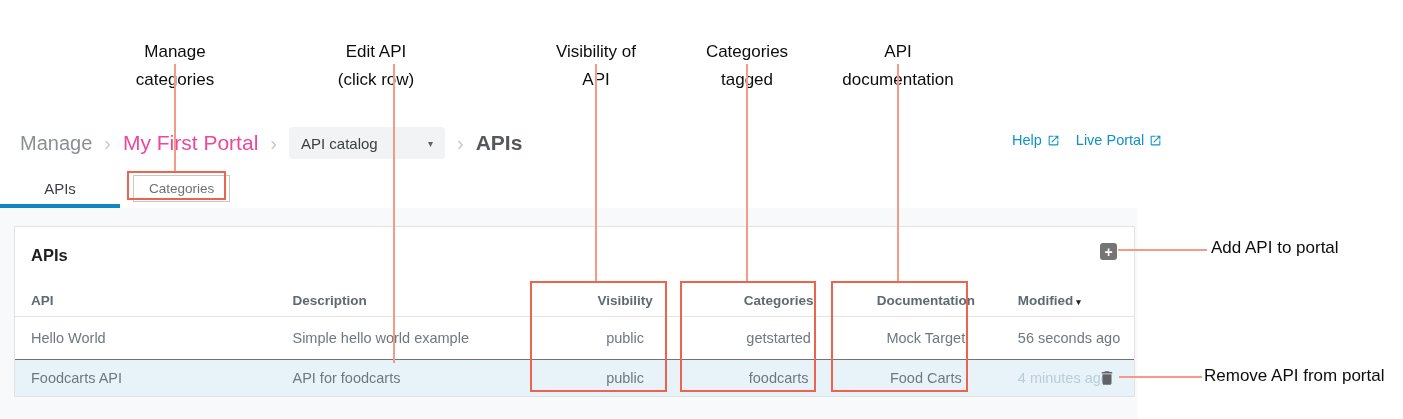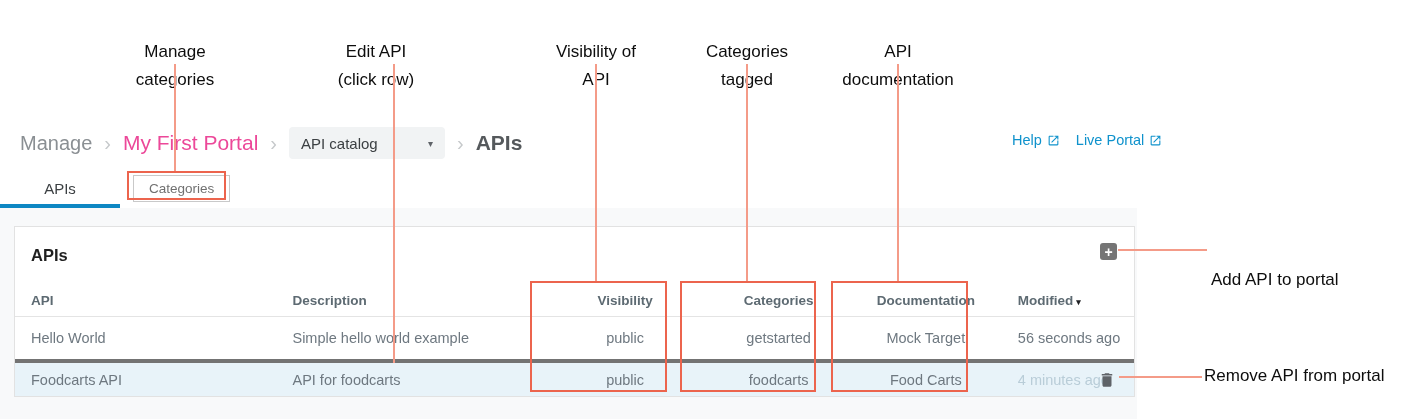--- a/index.html
+++ b/index.html
@@ -26,21 +26,21 @@
   .tab-categories { position:absolute; left:133px; top:175px; height:27px; padding:0 15px; display:flex; align-items:center; background:#ffffff; border:1px solid #c9c9c9; font-size:13.5px; color:#707070; cursor:pointer; }
 
   .panel { position:absolute; left:14px; top:226px; width:1121px; height:171px; background:#fff; border:1px solid #e2e2e2; }
   .panel-title { position:absolute; left:16px; top:19px; font-size:16.5px; font-weight:700; color:#1f1f1f; }
   .add-btn { position:absolute; left:1085px; top:16px; width:17px; height:17px; background:#757575; border-radius:3px; color:#fff; display:flex; align-items:center; justify-content:center; font-size:14px; font-weight:700; line-height:1; cursor:pointer; }
 
   .tbl { position:absolute; left:0; top:58px; width:1119px; }
   .trow { display:flex; align-items:center; position:relative; }
   .thead { height:32px; font-size:13.5px; font-weight:700; color:#5d6a72; border-bottom:1px solid #e4e4e4; }
   .drow { height:42px; font-size:14.5px; color:#6e7880; cursor:pointer; }
-  .drow.selected { background:#e8f3f9; border-top:4px solid #737373; height:37px; }
+  .drow.selected { background:#e8f3f9; border-top:1px solid #737373; height:37px; }
   .c1 { width:286px; padding-left:16px; }
   .c2 { width:267px; }
   .c3 { width:153px; text-align:center; }
   .s1 { width:14px; } .s2 { width:16px; } .s3 { width:27px; }
   .c4 { width:136px; text-align:center; }
   .c5 { width:136px; text-align:center; }
   .c6 { width:120px; }
   .muted-time { color:#b9cdd8; }
   .sort-caret { font-size:9px; color:#202124; margin-left:3px; }
   .trash { position:absolute; right:18px; top:50%; transform:translateY(-50%); width:18px; height:18px; cursor:pointer; }
@@ -162,16 +162,16 @@
   <div class="ann vline" style="left:897px; top:64px; height:218px;"></div>
 
   <div class="ann rbox" style="left:127px; top:171px; width:99px; height:29px;"></div>
   <div class="ann rbox" style="left:530px; top:281px; width:137px; height:111px;"></div>
   <div class="ann rbox" style="left:680px; top:281px; width:136px; height:111px;"></div>
   <div class="ann rbox" style="left:831px; top:281px; width:137px; height:111px;"></div>
 
   <div class="ann hline" style="left:1118px; top:249px; width:89px;"></div>
   <div class="ann hline" style="left:1119px; top:376px; width:83px;"></div>
 
-  <div class="ann ann-side" style="left:1211px; top:238px;margin-top:32px;">Add API to portal</div>
+  <div class="ann ann-side" style="left:1211px; top:238px;">Add API to portal</div>
   <div class="ann ann-side" style="left:1204px; top:366px;">Remove API from portal</div>
 
 </div>
 
 </body></html>

